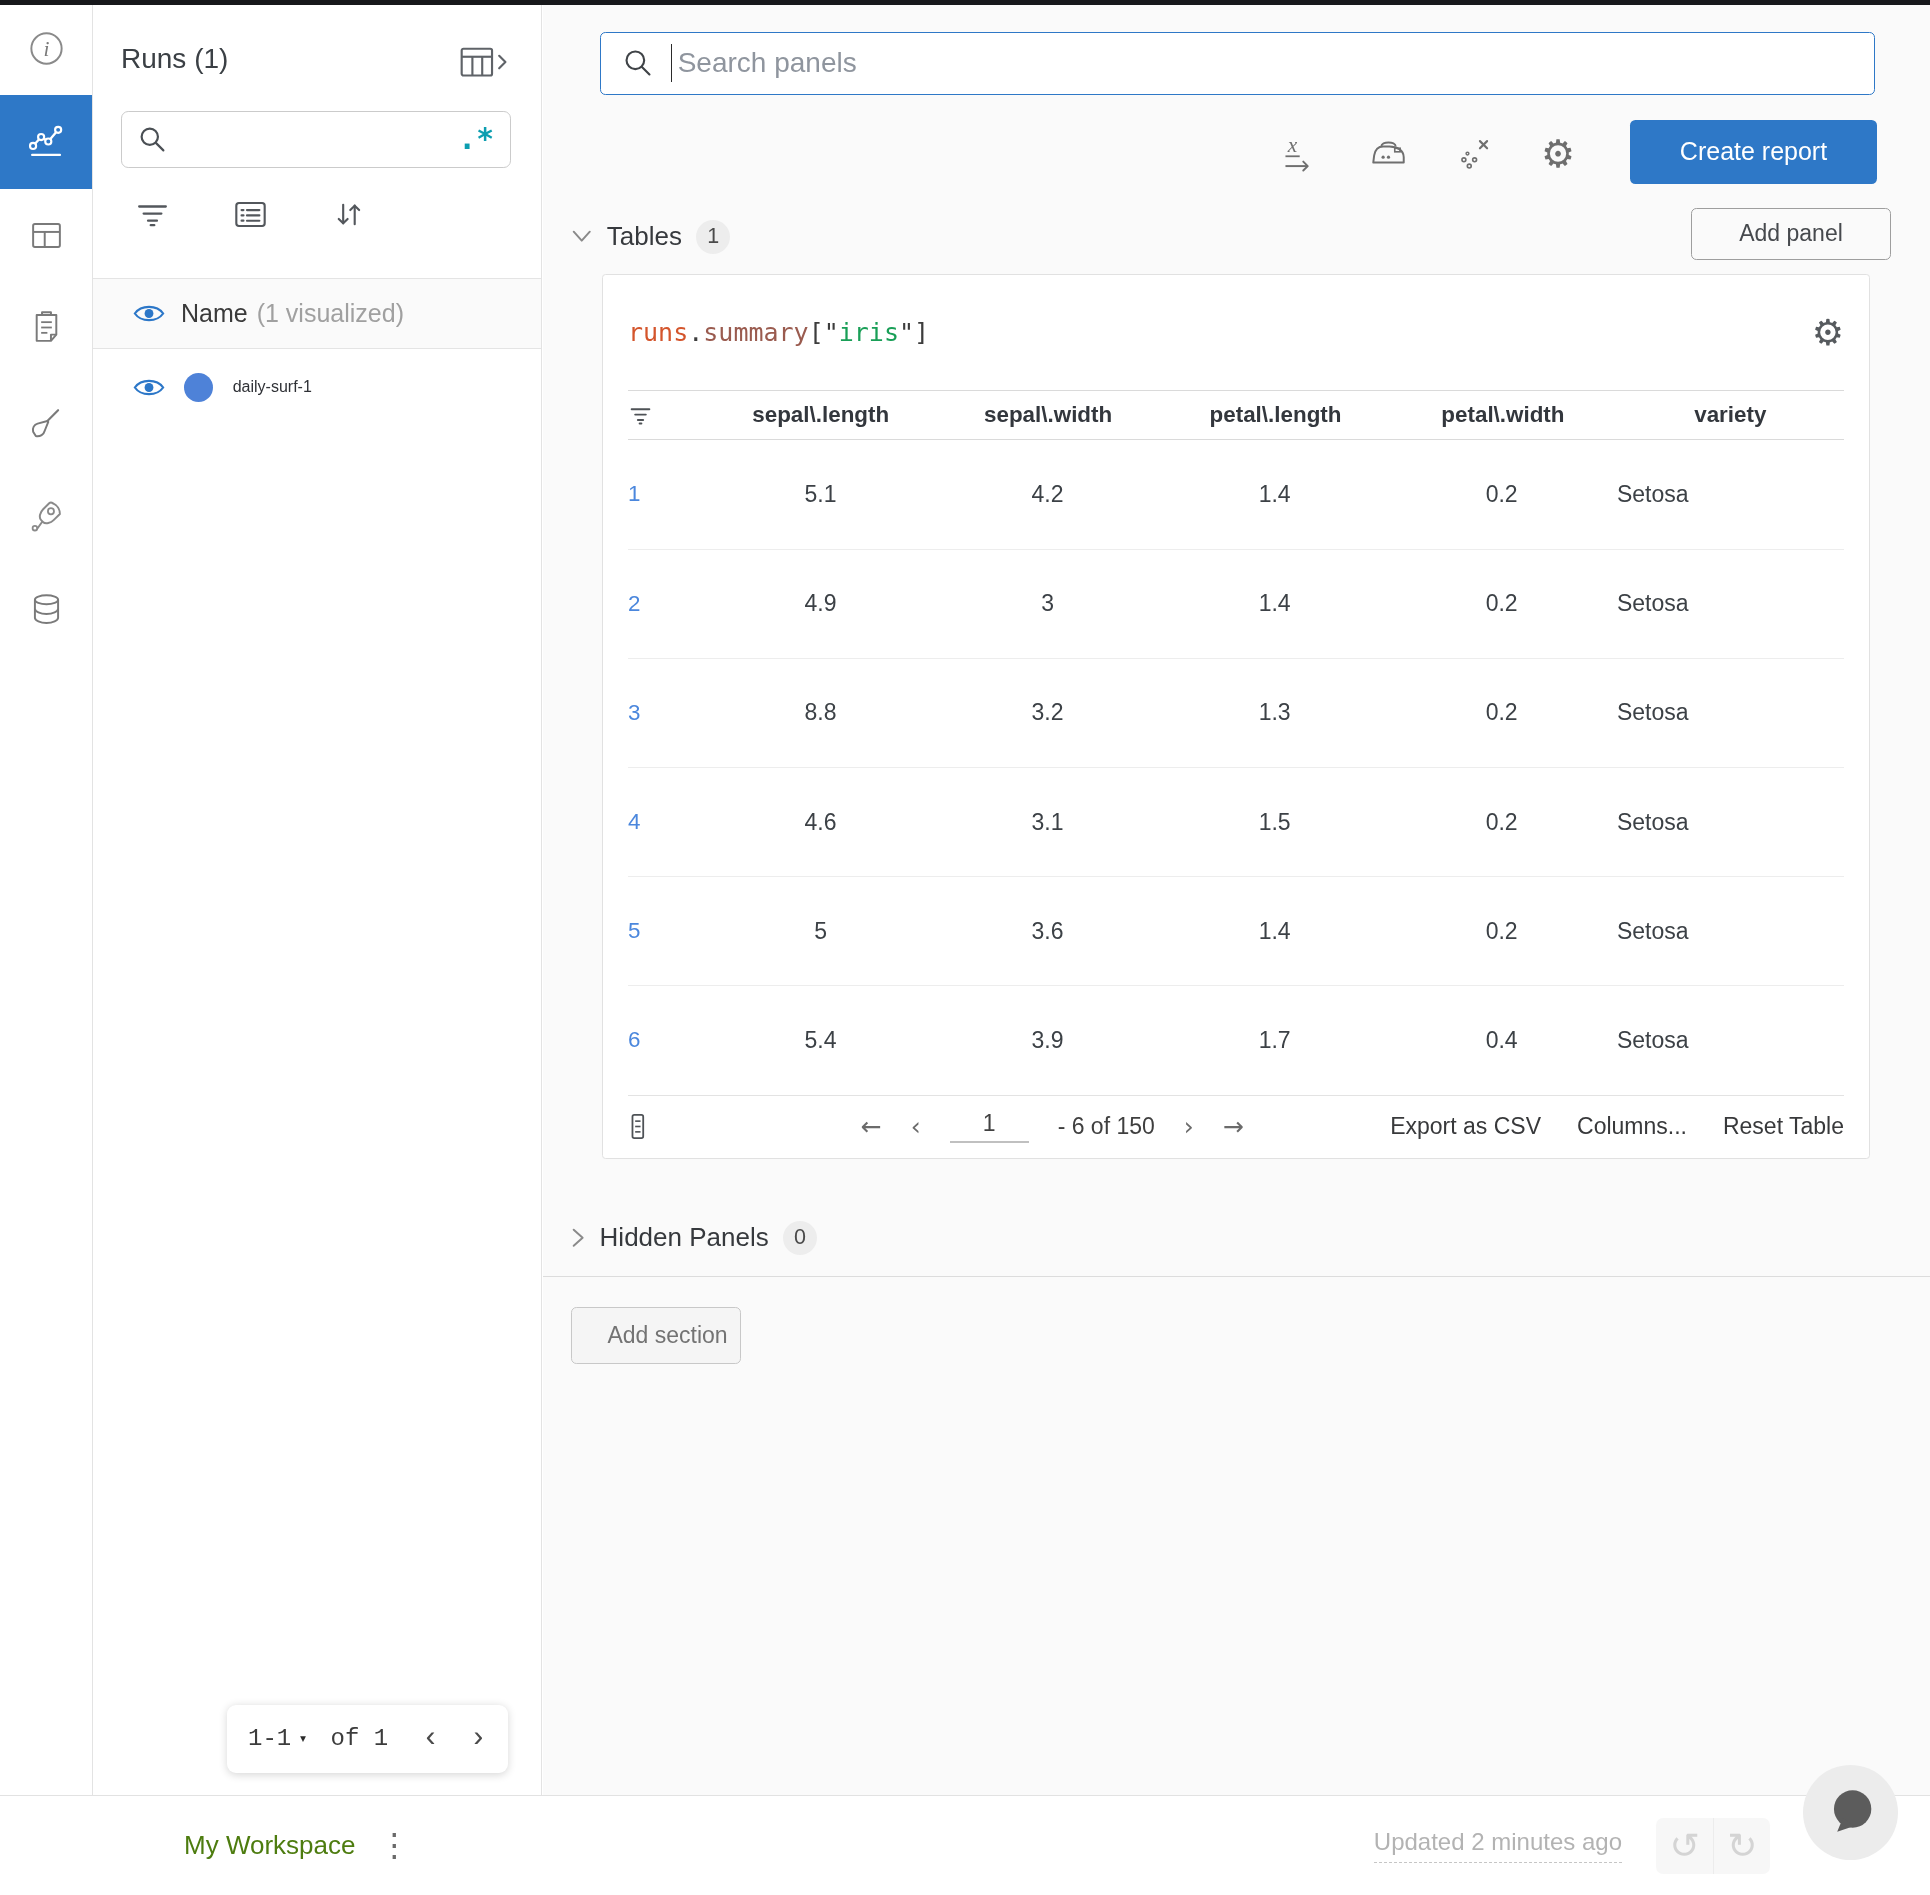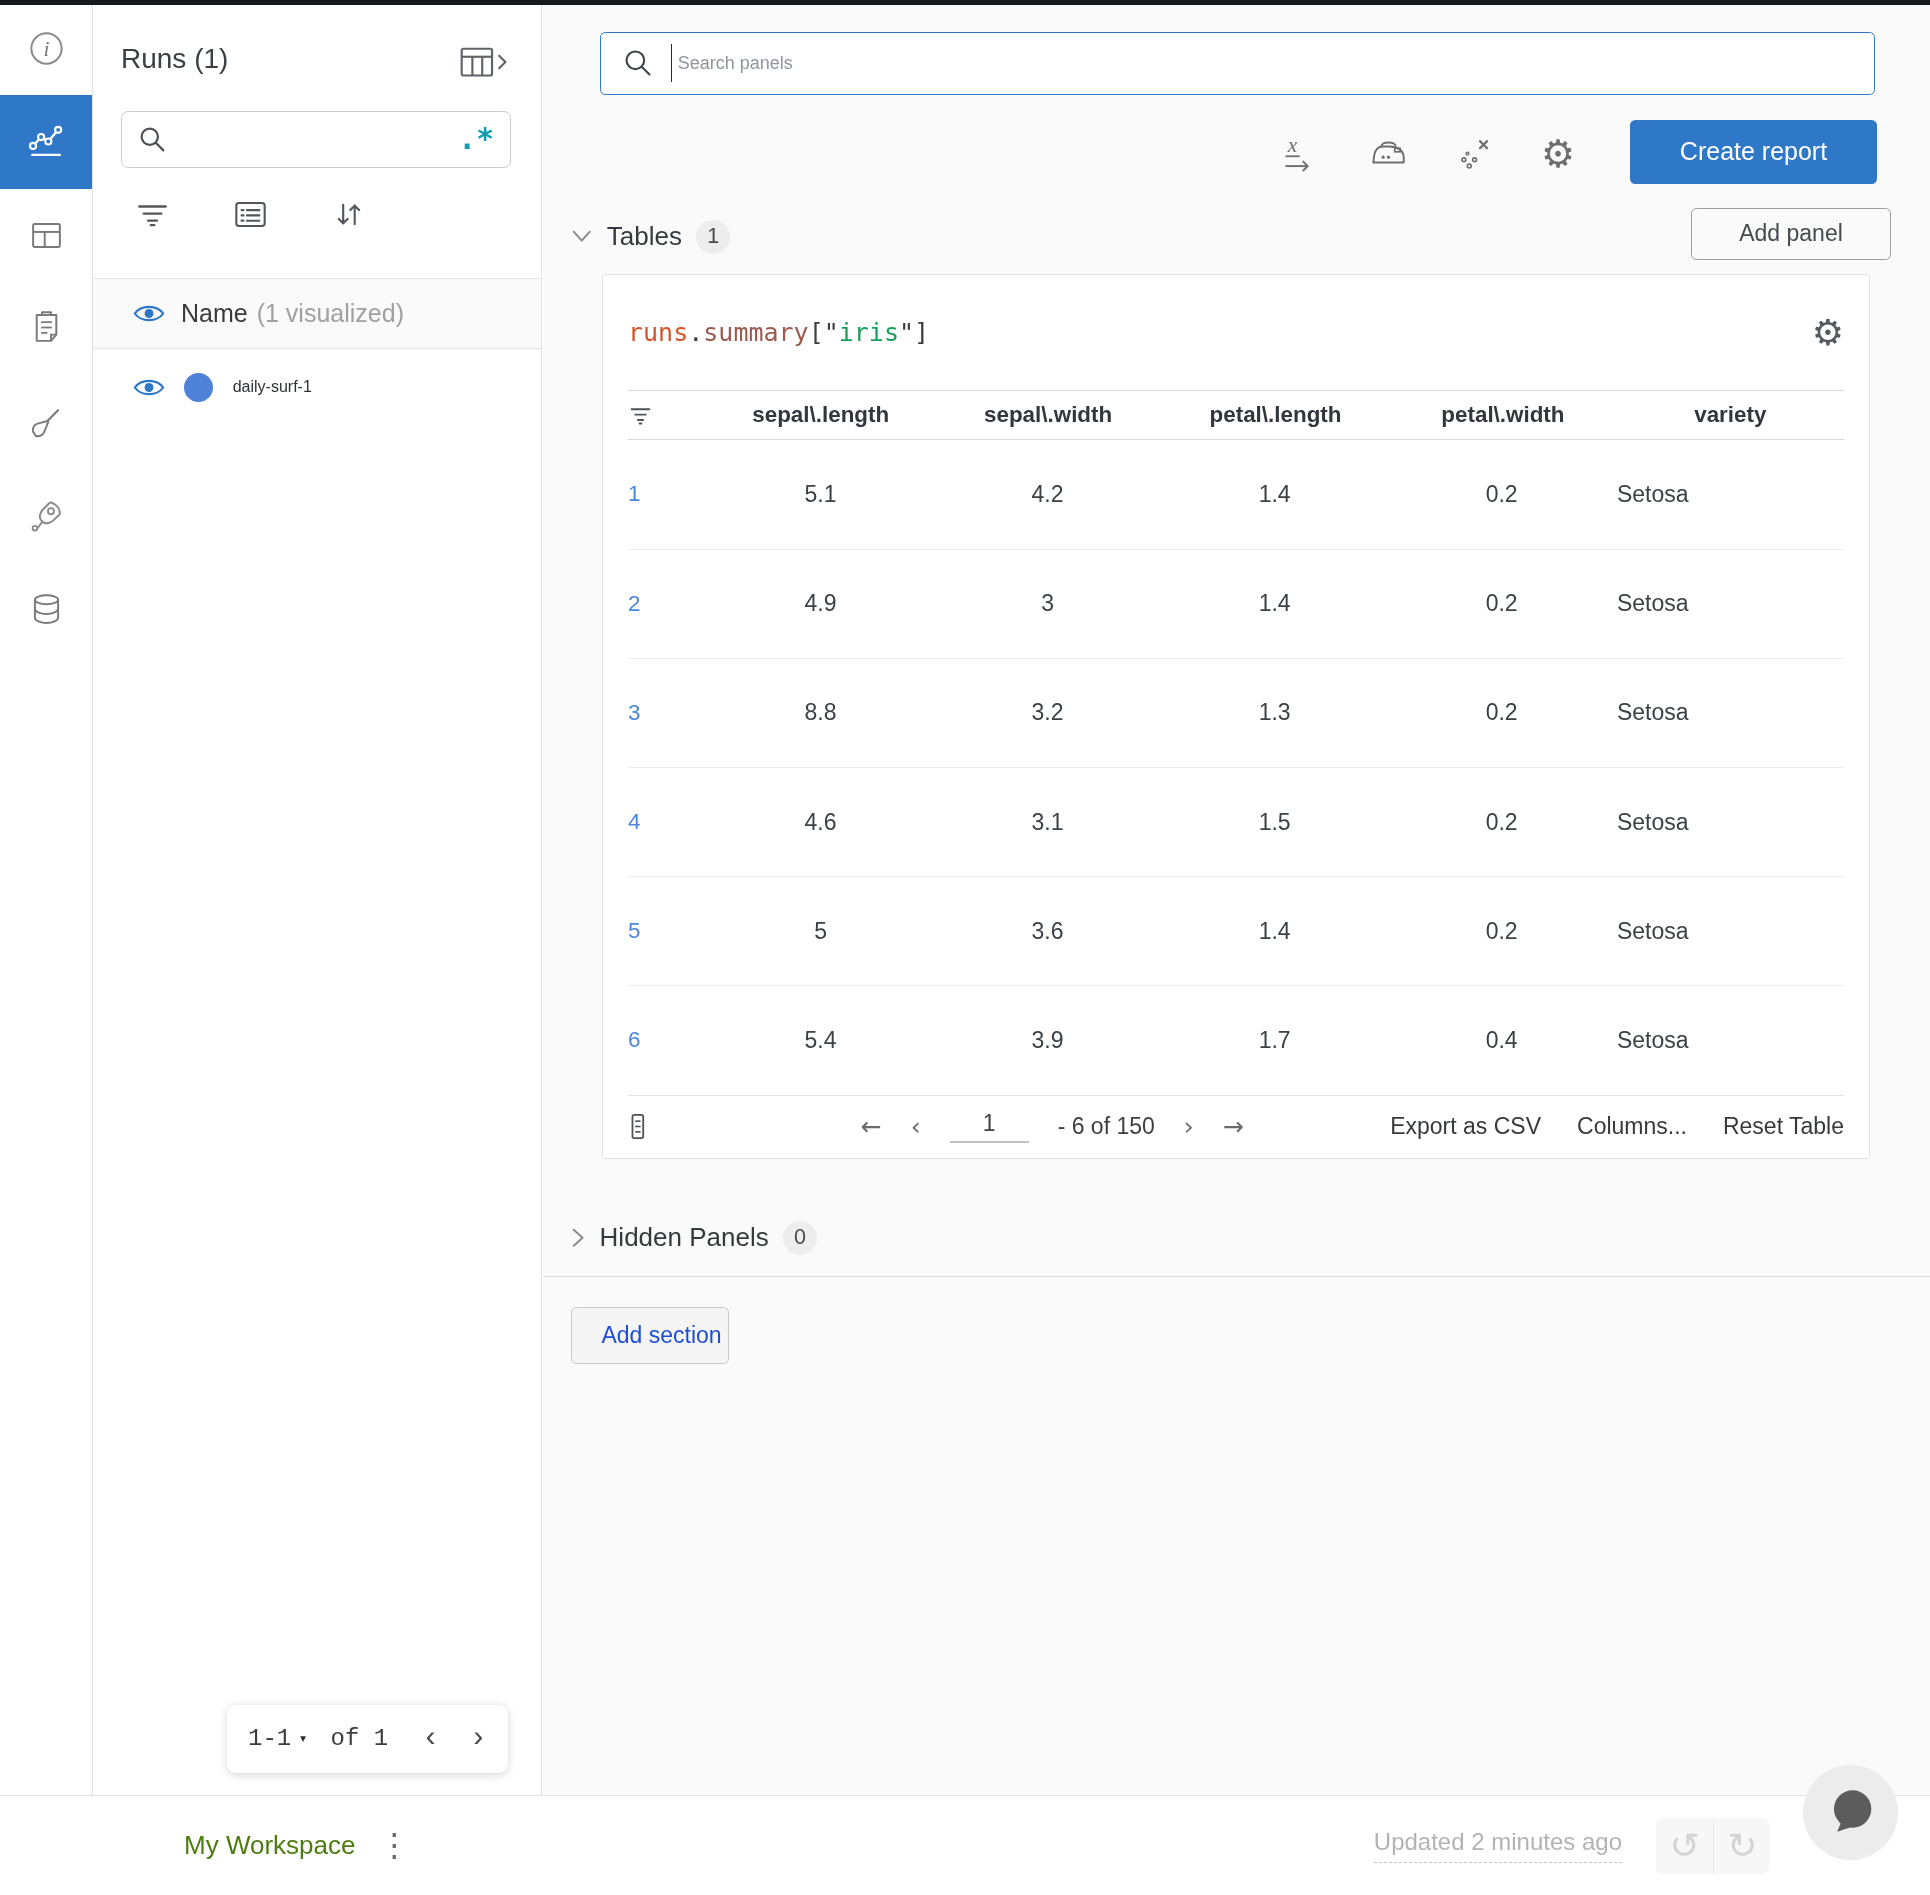--- a/index.html
+++ b/index.html
@@ -39,32 +39,32 @@
   .runs-pagination .dd { font-size:15px; margin-left:7.2px; color:#2b2b2b; }
   .runs-pagination .ofl { margin-left:23px; }
   .runs-pagination .pg { font-size:29px; color:#4a4a4a; }
   .runs-pagination .pg.prev { margin-left:34px; }
   .runs-pagination .pg.next { margin-left:30px; }
 
   
   .main { position:absolute; top:4.5px; left:543px; width:1388px; height:1790px; background:#fafafa; }
   .panel-search { position:absolute; left:57px; top:27px; width:1275px; height:63px; background:#fff; border:1.8px solid #2e78c7; border-radius:5.4px; display:flex; align-items:center; padding-left:21.5px; }
   .caret { width:1.8px; height:38px; background:#2b2b2b; margin-left:18px; }
-  .panel-search input { flex:1; border:none; outline:none; font-size:18px; color:#333; padding-left:5.4px; background:transparent; }
+  .panel-search input { flex:1; border:none; outline:none; font-size:28px; color:#333; padding-left:5.4px; background:transparent; }
   .panel-search input::placeholder { color:#8f959e; }
   .action-icons { position:absolute; top:127px; left:738px; display:flex; gap:45px; align-items:center; height:45px; }
   .gear-glyph { font-size:38px; color:#6e6e6e; font-family:"DejaVu Sans", sans-serif; line-height:39px; }
   .create-report { position:absolute; left:1087px; top:115px; width:247px; height:64px; background:#2e78c7; border-radius:5.4px; color:#fff; font-size:25px; display:flex; align-items:center; justify-content:center; }
   .section-header { position:absolute; left:28px; display:flex; align-items:center; gap:14.3px; }
   .sec-tables { top:215px; } .sec-hidden { top:1216px; }
   .section-label { font-size:26px; color:#36393d; }
   .badge { min-width:34px; height:34px; border-radius:17px; background:#ededed; color:#4a4a4a; font-size:21.5px; display:flex; align-items:center; justify-content:center; padding:0 5.4px; }
   .add-panel { position:absolute; left:1148px; top:203px; width:200px; height:52px; border:1.8px solid #9e9e9e; border-radius:5.4px; font-size:23px; color:#46494d; display:flex; align-items:center; justify-content:center; }
   .hidden-divider { position:absolute; top:1271px; left:0; right:0; height:0.9px; background:#dcdcdc; }
-  .add-section { position:absolute; left:28px; top:1302px; width:158px; height:57px; background:#f5f5f5; border:0.9px solid #c8c8c8; border-radius:5.4px; font-size:23px; color:#1d4ed8; display:flex; align-items:center; justify-content:center;padding-left:23px; }
+  .add-section { position:absolute; left:28px; top:1302px; width:170px; height:57px; background:#f5f5f5; border:0.9px solid #c8c8c8; border-radius:5.4px; font-size:23px; color:#737373; display:flex; align-items:center; justify-content:center;padding-left:23px; }
 
   
   .panel-card { position:absolute; left:59px; top:269px; width:1268px; height:885px; background:#fff; border:0.9px solid #e1e1e1; border-radius:3.6px; display:flex; flex-direction:column; }
   .panel-title-row { height:117px; margin:0 25px; border-bottom:0.9px solid #dadada; display:flex; align-items:center; }
   .expr { font-size:25px; }
   .panel-gear { margin-left:auto; font-size:36px; color:#565a5e; font-family:"DejaVu Sans", sans-serif; }
   .thead { height:49px; margin:0 25px; border-bottom:0.9px solid #dadada; display:flex; align-items:center; font-weight:bold; font-size:22.4px; color:#33373d; }
   .c-idx { width:79px; display:flex; align-items:center; }
   .hcols { flex:1; display:flex; }
   .hc { flex:1; text-align:center; }

